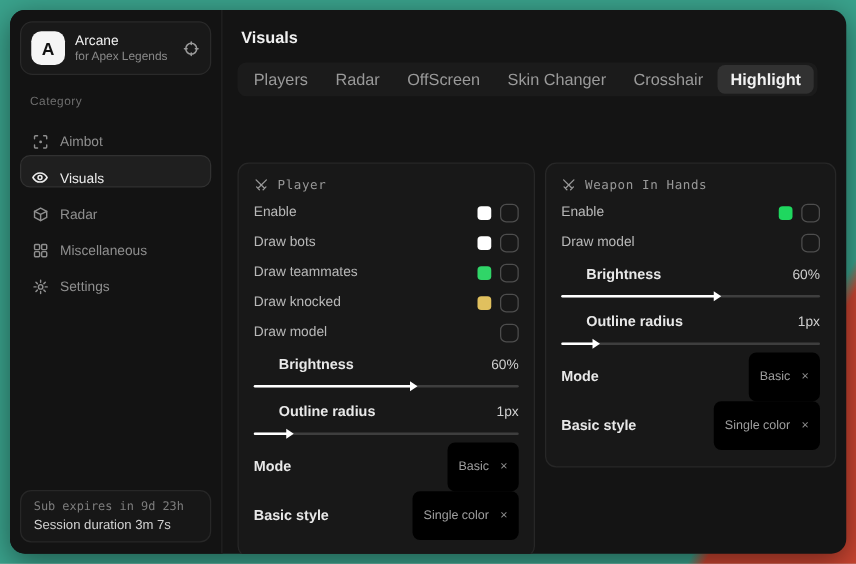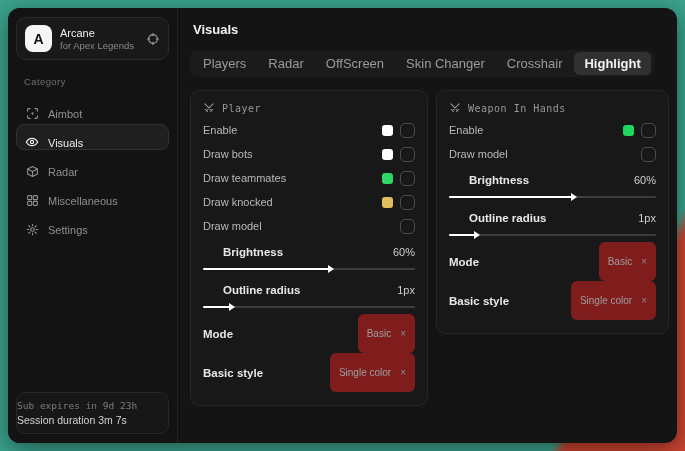--- a/index.html
+++ b/index.html
@@ -30,38 +30,38 @@
   .cat-label { margin:16px 0 4px 16px; font-size:9.5px; color:#6e6e6e; letter-spacing:.4px; }
   .nav { display:flex; flex-direction:column; gap:3px; padding:4px 8px; }
   .nav-item {
     display:flex; align-items:flex-end; gap:9px; height:26px; padding:0 8px;
     color:#8f8f8f; font-size:11px; border:1px solid transparent; border-radius:8px; cursor:default;
   }
   .nav-item.active { background:#1f1f1f; border-color:#313131; color:#ededed; }
   .nav-item .ni { display:flex; width:14px; justify-content:center; }
   .side-spacer { flex:1; }
   .foot-card {
-    margin:0 8px 9px 8px; padding:7px 0; border:1px solid #272727; border-radius:9px; background:#171717;
+    margin:0 8px 9px 8px; padding:7px 10px; border:1px solid #272727; border-radius:9px; background:#171717;
     display:flex; flex-direction:column; gap:3px;
   }
   .foot-line1 { font-family:"DejaVu Sans Mono", monospace; font-size:9.5px; color:#7d7d7d; }
   .foot-line2 { font-size:10.5px; color:#d2d2d2; }
   
   .main { flex:1; display:flex; flex-direction:column; padding:14px 10px 0 12px; }
   .page-title { color:#f0f0f0; font-size:13px; font-weight:bold; margin-left:3px; }
   .tabstrip {
     margin-top:13px; align-self:flex-start; display:flex; align-items:center; gap:2px;
     background:#1b1b1b; border-radius:7px; padding:2px 3px;
   }
   .tab { padding:4px 10px; font-size:13px; color:#9a9a9a; border-radius:6px; white-space:nowrap; cursor:default; }
   .tab.active { background:#313131; color:#f2f2f2; font-weight:bold; }
   .panels { margin-top:13px; display:flex; gap:8px; align-items:flex-start; }
   .panel {
     background:#181818; border:1px solid #272727; border-radius:9px;
-    padding:11px 12px 13px 12px; display:flex; flex-direction:column;
+    padding:11px 12px 13px 12px; display:flex; flex-direction:column;margin-top:40px;
   }
   .panel.p-left { width:238px; }
   .panel.p-right { width:233px; }
   .panel-head { display:flex; align-items:center; gap:7px; color:#989898; margin-bottom:4px; }
   .panel-title { font-family:"DejaVu Sans Mono", monospace; font-size:10px; letter-spacing:.5px; }
   .row { display:flex; align-items:center; justify-content:space-between; min-height:24px; }
   .row-label { font-size:11px; color:#b9b9b9; }
   .row-right { display:flex; align-items:center; gap:7px; }
   .swatch { width:11px; height:11px; border-radius:3px; }
   .checkbox { width:15px; height:15px; border:1.5px solid #4d4d4d; border-radius:5px; background:transparent; }
@@ -70,21 +70,21 @@
   .slider-label { font-size:11.5px; font-weight:bold; color:#e8e8e8; }
   .slider-value { font-size:11px; color:#cfcfcf; }
   .track { position:relative; height:2px; background:#3e3e3e; border-radius:1px; margin-top:6px; }
   .fill { position:absolute; left:0; top:0; height:2px; background:#ffffff; border-radius:1px; }
   .thumb {
     position:absolute; top:-3px; width:0; height:0;
     border-left:6px solid #ffffff; border-top:4px solid transparent; border-bottom:4px solid transparent;
   }
   .tag-row { display:flex; align-items:center; justify-content:space-between; min-height:27px; }
   .tag-label { font-size:11.5px; font-weight:bold; color:#e8e8e8; }
-  .tag { display:flex; align-items:center; gap:9px; background:#7f1d1d; border-radius:6px; padding:14px 9px; }
+  .tag { display:flex; align-items:center; gap:9px; background:#000000; border-radius:6px; padding:14px 9px; }
   .tag-text { font-size:10px; color:#9f9f9f; }
   .tag-x { font-size:10px; color:#8d8d8d; }
   svg { display:block; }
 </style>
 </head>
 <body>
 
 <div class="window">
 
   <div class="sidebar">

